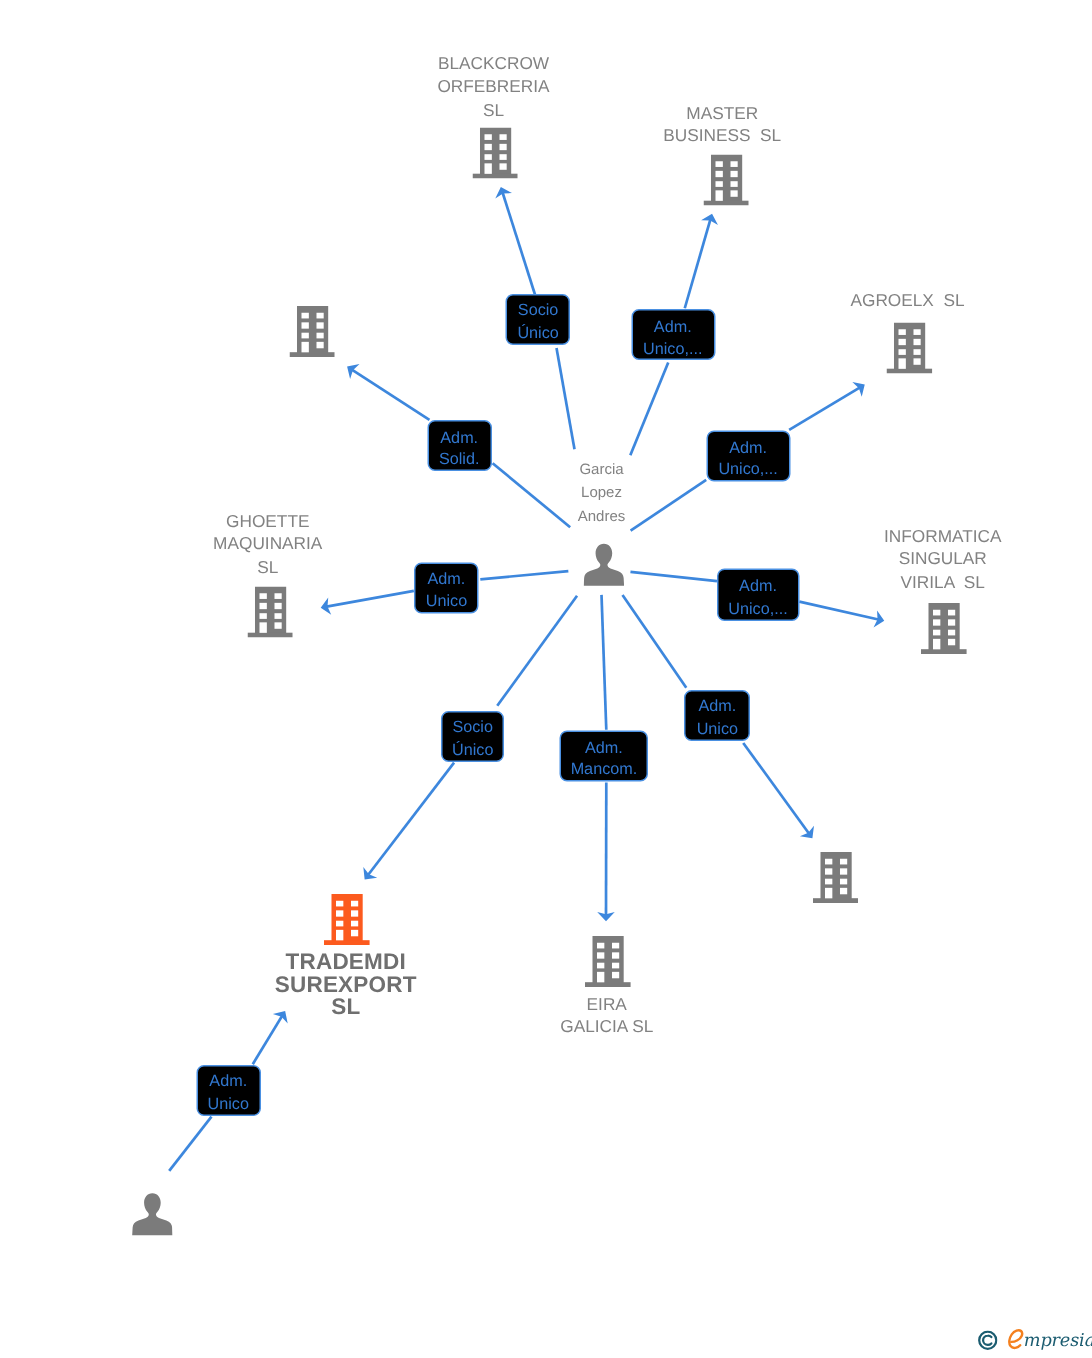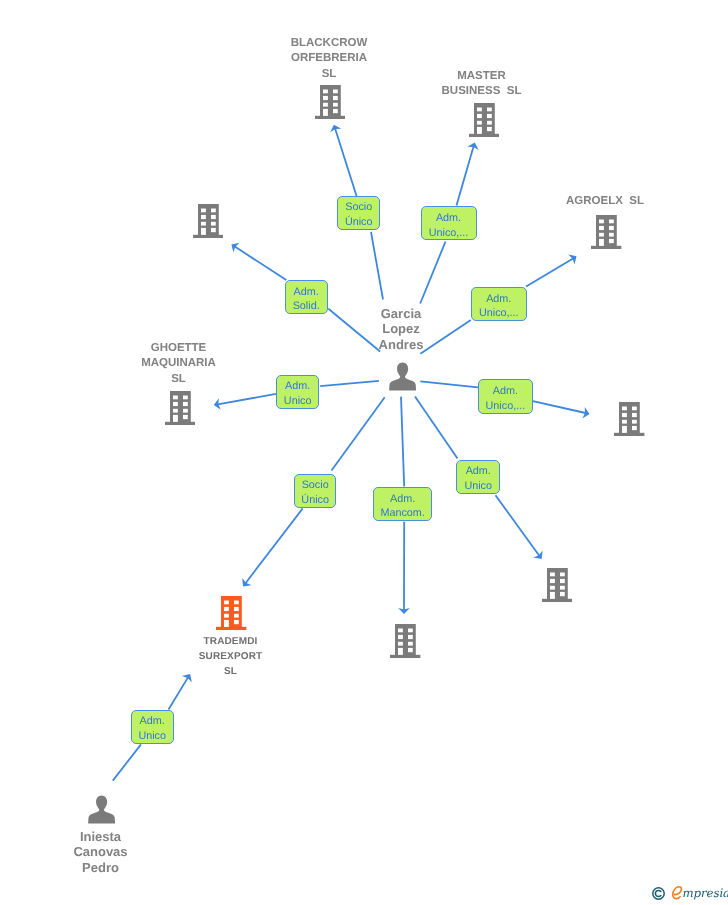--- a/index.html
+++ b/index.html
@@ -2,27 +2,27 @@
 <html><head>
 <meta charset="utf-8">
 <style>
   html,body{margin:0;padding:0;background:#ffffff;}
   body{width:728px;height:905px;position:relative;overflow:hidden;
        font-family:"Liberation Sans", sans-serif;
        -webkit-font-smoothing:antialiased;text-rendering:geometricPrecision;}
   #stage{position:absolute;left:0;top:0;width:728px;height:905px;background:#fff;}
   svg#edges{position:absolute;left:0;top:0;width:728px;height:905px;}
   .nlabel{position:absolute;text-align:center;color:#828282;
-      font-size:11.5px;line-height:15.3px;white-space:pre;font-weight:bold;}
-  .nlabel.person{font-size:13px;line-height:15.4px;text-align:center;}
-  .nlabel.hl{font-weight:bold;font-size:10px;color:#6f6f6f;letter-spacing:0.15px;line-height:15.2px;}
+      font-size:11.5px;line-height:15.3px;white-space:pre;}
+  .nlabel.person{font-size:10px;line-height:15.4px;text-align:center;}
+  .nlabel.hl{font-weight:bold;font-size:15px;color:#6f6f6f;letter-spacing:0.15px;line-height:15.2px;}
   .icon{position:absolute;}
   .relbox{position:absolute;box-sizing:border-box;
       border:1.6px solid #4a90e2;border-radius:5px;
-      background:#bef264;color:#3177cf;font-size:10.8px;line-height:14.6px;
+      background:#000000;color:#3177cf;font-size:10.8px;line-height:14.6px;
       text-align:center;white-space:pre;display:flex;align-items:center;
       justify-content:center;padding-top:4.6px;}
   #watermark{position:absolute;left:652px;top:886.5px;height:13px;
       display:flex;align-items:center;gap:7px;}
 </style>
 </head>
 <body>
 
 <div id="stage">
 
@@ -118,49 +118,51 @@
 <svg class="icon" style="left:164.6px;top:390.7px;width:30.4px;height:34px" viewBox="0 0 30.4 34">
   <use href="#building-glyph" fill="#7b7b7b"></use>
 </svg>
 <div class="nlabel" style="left:118.5px;top:341px;width:120px">GHOETTE
 MAQUINARIA
 SL</div>
 
 <svg class="icon" style="left:614.4px;top:401.6px;width:30.4px;height:34px" viewBox="0 0 30.4 34">
   <use href="#building-glyph" fill="#7b7b7b"></use>
 </svg>
+<div class="nlabel" style="left:568.5px;top:351px;width:120px">INFORMATICA
+SINGULAR
+VIRILA  SL</div>
 
 <svg class="icon" style="left:389.1px;top:361.6px;width:27.2px;height:29px" viewBox="0 0 27.2 29">
   <use href="#person-glyph" fill="#7b7b7b"></use>
 </svg>
 <div class="nlabel person" style="left:341.0px;top:306px;width:120px">Garcia
 Lopez
 Andres</div>
 
 <svg class="icon" style="left:216.4px;top:595.6px;width:30.4px;height:34px" viewBox="0 0 30.4 34">
   <use href="#building-glyph" fill="#fc5a1e"></use>
 </svg>
 <div class="nlabel hl" style="left:170.5px;top:634px;width:120px">TRADEMDI
 SUREXPORT
 SL</div>
 
 <svg class="icon" style="left:390.2px;top:623.8px;width:30.4px;height:34px" viewBox="0 0 30.4 34">
   <use href="#building-glyph" fill="#7b7b7b"></use>
 </svg>
+<div class="nlabel" style="left:344.5px;top:663px;width:120px">EIRA
+GALICIA SL</div>
 
 <svg class="icon" style="left:541.7px;top:568.2px;width:30.4px;height:34px" viewBox="0 0 30.4 34">
   <use href="#building-glyph" fill="#7b7b7b"></use>
 </svg>
 
 <svg class="icon" style="left:88.2px;top:795.2px;width:27.2px;height:29px" viewBox="0 0 27.2 29">
   <use href="#person-glyph" fill="#7b7b7b"></use>
 </svg>
-<div class="nlabel person" style="left:40.5px;top:829px;width:120px">Iniesta
-Canovas
-Pedro</div>
 
 <div class="relbox" style="left:337.2px;top:195.5px;width:43.1px;height:34.4px">Socio
 Único</div>
 <div class="relbox" style="left:420.5px;top:206.3px;width:56.0px;height:34.1px">Adm.
 Unico,...</div>
 <div class="relbox" style="left:284.5px;top:280.2px;width:43.3px;height:34.0px">Adm.
 Solid.</div>
 <div class="relbox" style="left:471.0px;top:286.7px;width:55.5px;height:34.5px">Adm.
 Unico,...</div>
 <div class="relbox" style="left:275.8px;top:374.5px;width:43.7px;height:34.2px">Adm.

